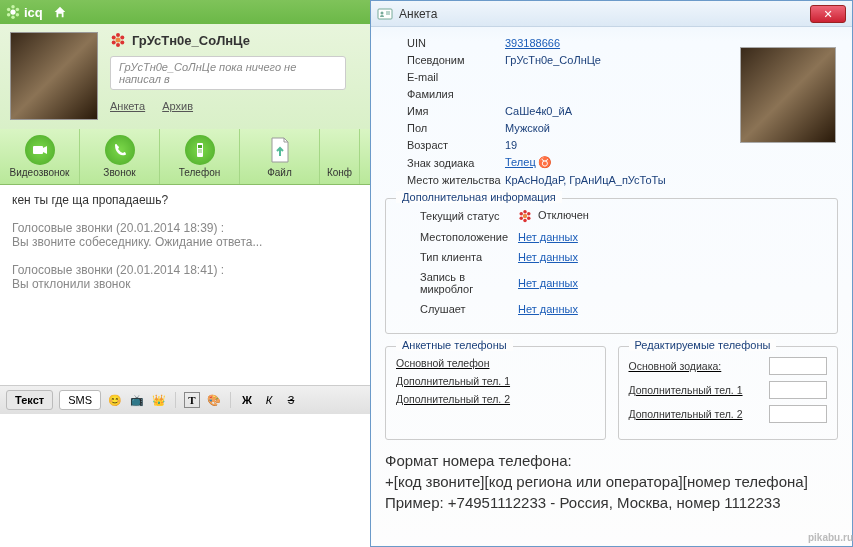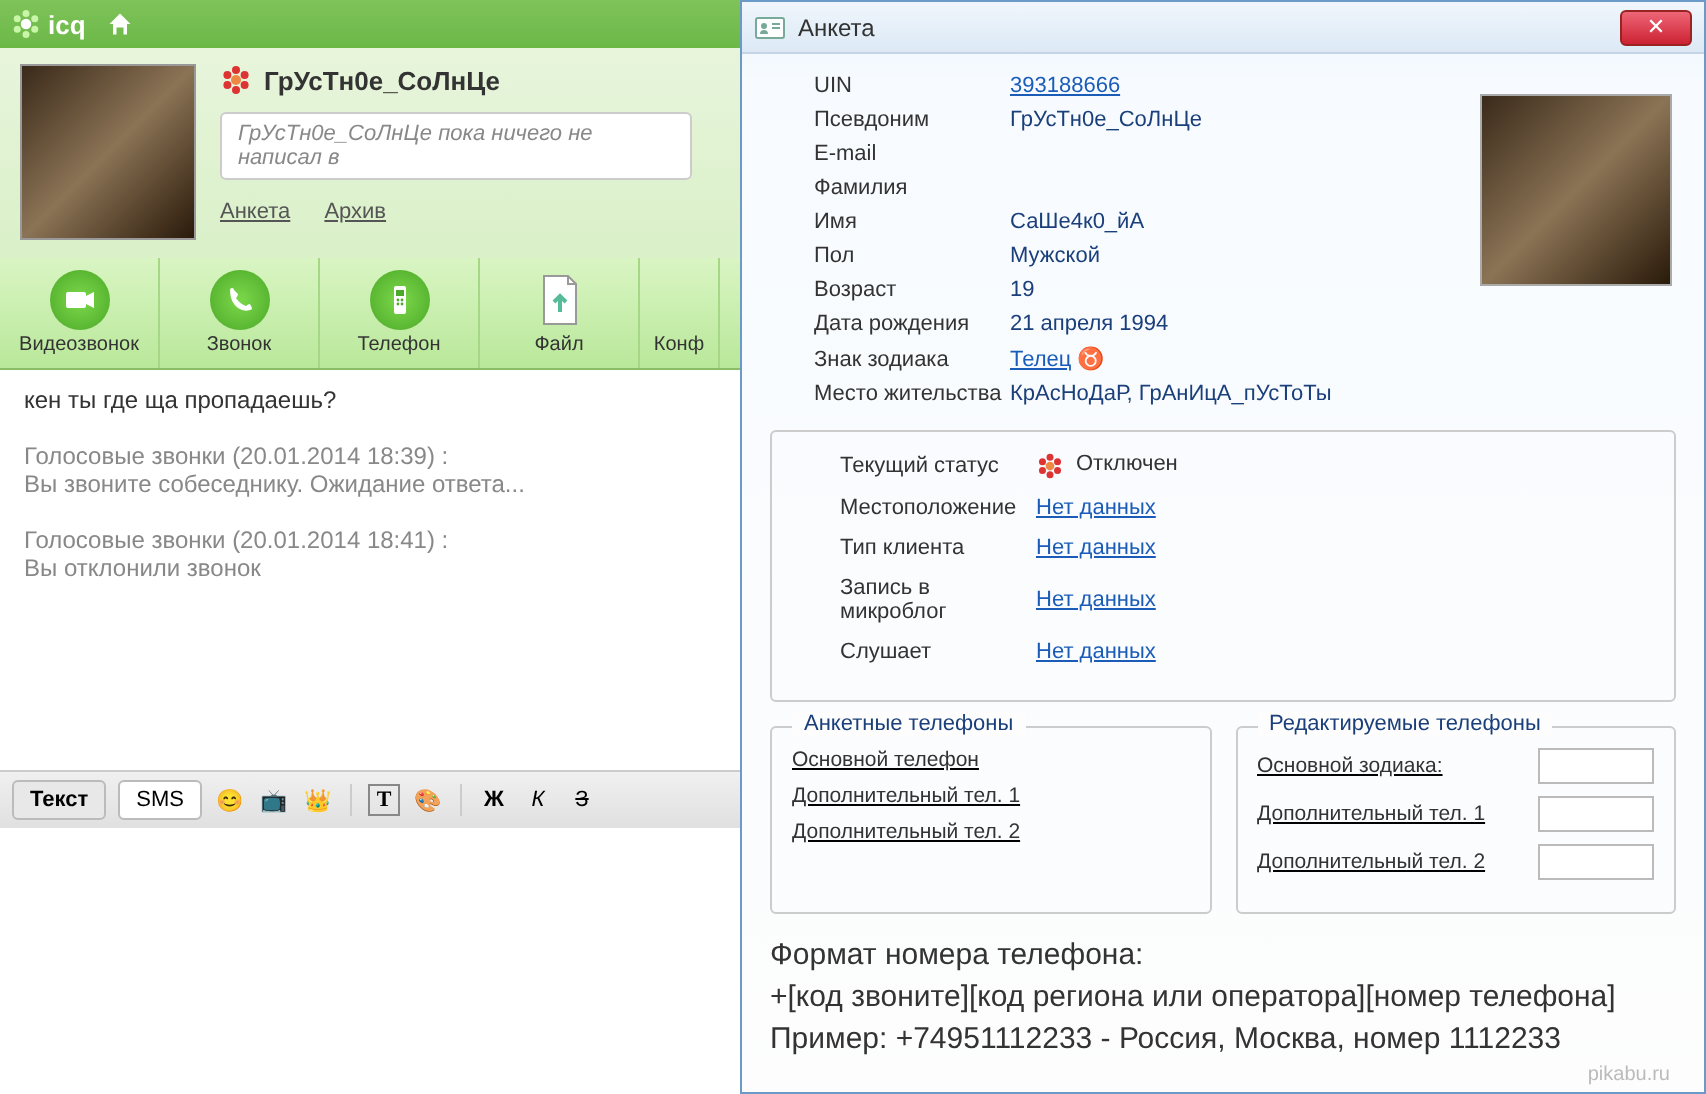--- a/index.html
+++ b/index.html
@@ -65,21 +65,21 @@
 .pw-status-val { display: flex; gap: 6px; }
 
 .pw-phones { display: flex; gap: 12px; margin-top: 12px; }
 .pw-phone-col { flex: 1; border: 1px solid #ccc; border-radius: 3px; padding: 10px 10px; position: relative; text-decoration: underline; }
 .pw-phone-row { display: flex; align-items: center; margin-bottom: 6px; gap: 4px; justify-content: center; }
 .pw-phone-label { flex: 1; color: #333; font-size: 10.5px; }
 .pw-phone-input { width: 58px; border: 1px solid #bbb; height: 18px; background: #fff; }
 
 .pw-footer { margin-top: 10px; font-size: 15px; color: #333; line-height: 1.4; }
 
-.watermark { position: absolute; right: 18px; bottom: 4px; font-size: 10px; color: #bbb; }
+.watermark { position: absolute; right: 0; bottom: 4px; font-size: 10px; color: #bbb; font-weight: bold; }
 
 svg { display: block; }
 </style>
 </head>
 <body>
 
 <div class="main-bg">
 
   <div class="top-header">
     <div class="icq-logo">
@@ -242,33 +242,30 @@
       </div>
     <div class="pw-row">
         <div class="pw-label">Пол</div>
         <div class="pw-value">Мужской</div>
       </div>
     <div class="pw-row">
         <div class="pw-label">Возраст</div>
         <div class="pw-value">19</div>
       </div>
     <div class="pw-row">
-        <div class="pw-label">Дата рождения</div>
-        <div class="pw-value">21 апреля 1994</div>
-      </div>
-    <div class="pw-row">
         <div class="pw-label">Знак зодиака</div>
         <div class="pw-value"><span class="pw-link">Телец</span> <span style="color:#4ac">♉</span></div>
       </div>
     <div class="pw-row">
         <div class="pw-label">Место жительства</div>
         <div class="pw-value">КрАсНоДаР, ГрАнИцА_пУсТоТы</div>
       </div>
 
     <div class="pw-fieldset">
+      <div class="pw-legend">Дополнительная информация</div>
       <div class="pw-row">
         <div class="pw-label">Текущий статус</div>
         <div class="pw-status-val">
           <span>
               <svg width="14" height="14" viewBox="0 0 16 16">
                 <circle cx="8" cy="8" r="2.5" fill="#e84"></circle>
                 <circle cx="8" cy="3" r="2" fill="#d33"></circle>
                 <circle cx="12.3" cy="5.5" r="2" fill="#d33"></circle>
                 <circle cx="12.3" cy="10.5" r="2" fill="#d33"></circle>
                 <circle cx="8" cy="13" r="2" fill="#d33"></circle>

